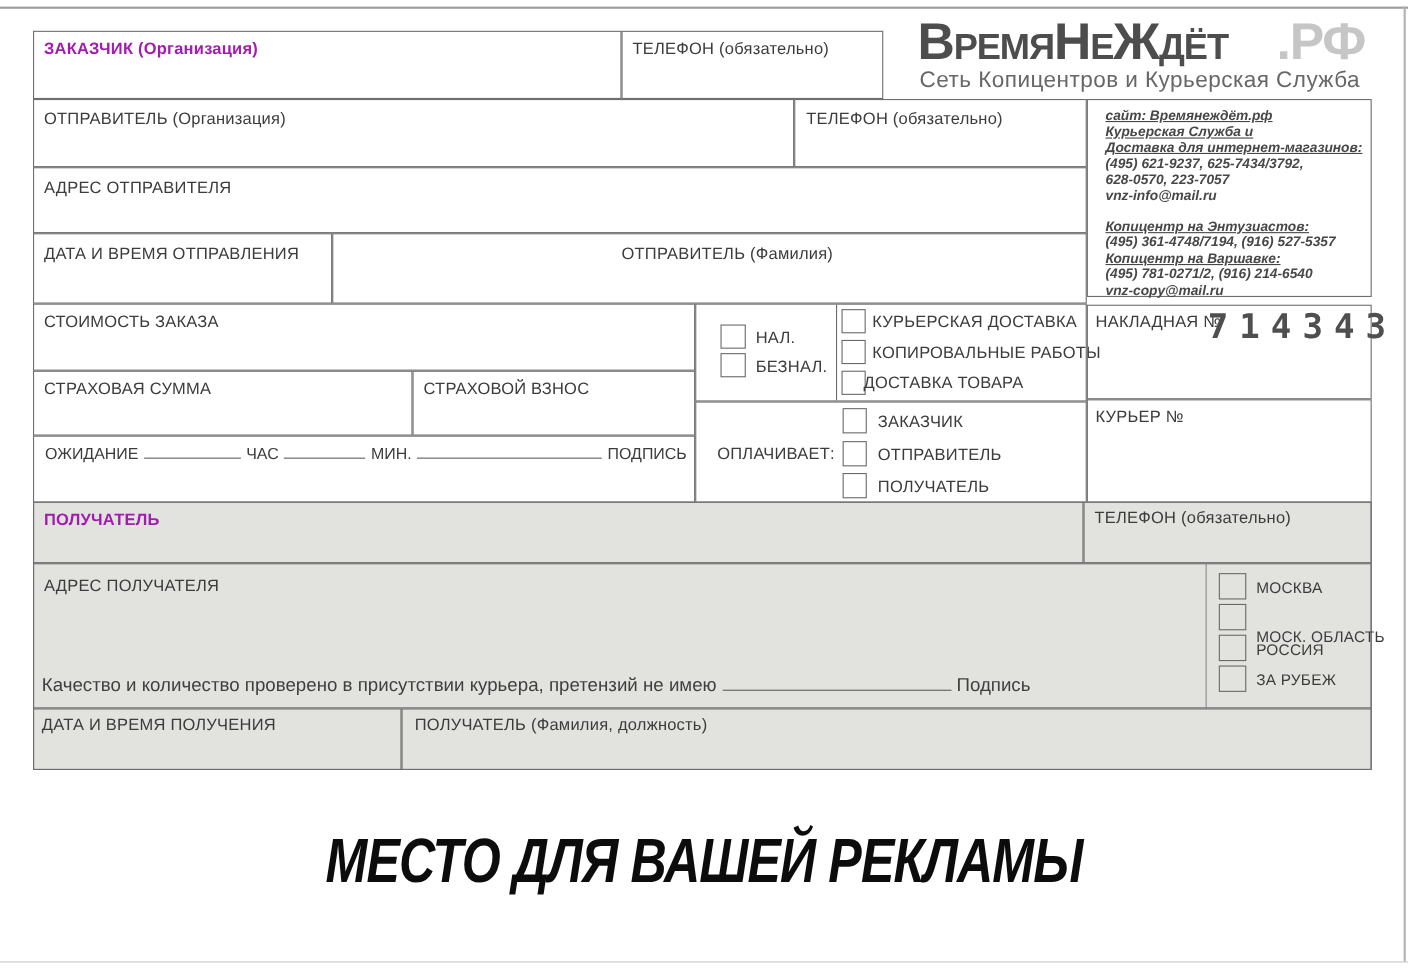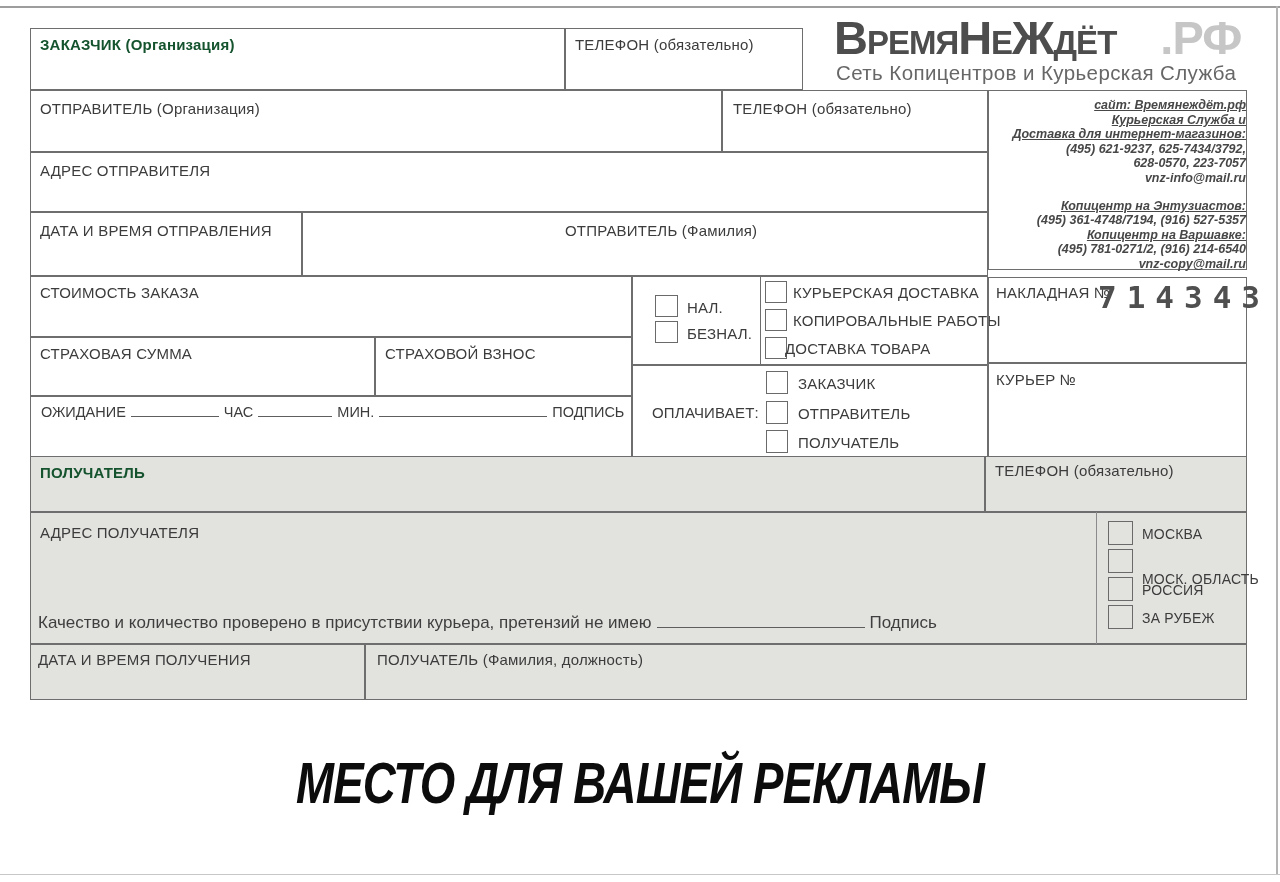--- a/index.html
+++ b/index.html
@@ -5,37 +5,37 @@
   html,body{margin:0;padding:0;}
   body{
     width:1280px;height:882px;background:#ffffff;overflow:hidden;
     font-family:"Liberation Sans", sans-serif;color:#3a3a3a;
     position:relative;
   }
   .page{position:absolute;inset:0;}
   .hairline{position:absolute;background:#9d9d9d;}
   .box{position:absolute;border:1.5px solid #6e6e6e;box-sizing:border-box;background:transparent;}
   .lbl{position:absolute;font-size:15px;color:#3c3c3c;white-space:nowrap;letter-spacing:.2px;}
-  .lbl.bold{font-weight:700;color:#14532d;}
+  .lbl.bold{font-weight:700;color:#a21caf;}
   .graybg{background:#e2e2df;}
   .cb{position:absolute;width:22px;height:22px;border:1.6px solid #6a6a6a;box-sizing:border-box;background:transparent;}
   .blank{display:inline-block;border-bottom:1.6px solid #5e5e5e;height:13px;vertical-align:baseline;margin:0 5px;}
   .wrow{position:absolute;left:10px;white-space:nowrap;font-size:14.5px;color:#3c3c3c;}
   
   .logo-brand{position:absolute;left:834px;top:10px;width:420px;
     font-weight:700;font-size:47px;letter-spacing:-1px;color:#4d4d4d;
     font-variant:small-caps;white-space:nowrap;}
   .logo-brand .suffix{color:#c6c6c6;font-variant:normal;margin-left:44px;}
   .logo-tagline{position:absolute;left:836px;top:61px;width:420px;
     font-size:20.5px;color:#676767;letter-spacing:.4px;white-space:nowrap;}
   
   .contacts{position:absolute;left:988px;top:90px;width:259px;height:180px;
-    border:1.5px solid #6e6e6e;box-sizing:border-box;text-align:right;
+    border:1.5px solid #6e6e6e;box-sizing:border-box;text-align:left;
     font-size:12.5px;font-weight:700;font-style:italic;color:#474747;
-    line-height:14.6px;padding-top:7px;}
+    line-height:14.6px;padding-top:7px;padding-left:16px;}
   .contacts .u{text-decoration:underline;}
   .contacts .gap{height:13px;}
   
   .stamp{position:absolute;left:1098px;top:279px;
     font-family:"DejaVu Sans Mono", monospace;font-weight:700;
     font-size:31px;letter-spacing:10px;color:#4f4f4f;white-space:nowrap;}
   
   .quality{position:absolute;left:38px;top:612px;font-size:17px;color:#3f3f3f;white-space:nowrap;}
   .quality .blank{height:15px;width:208px;}
   

